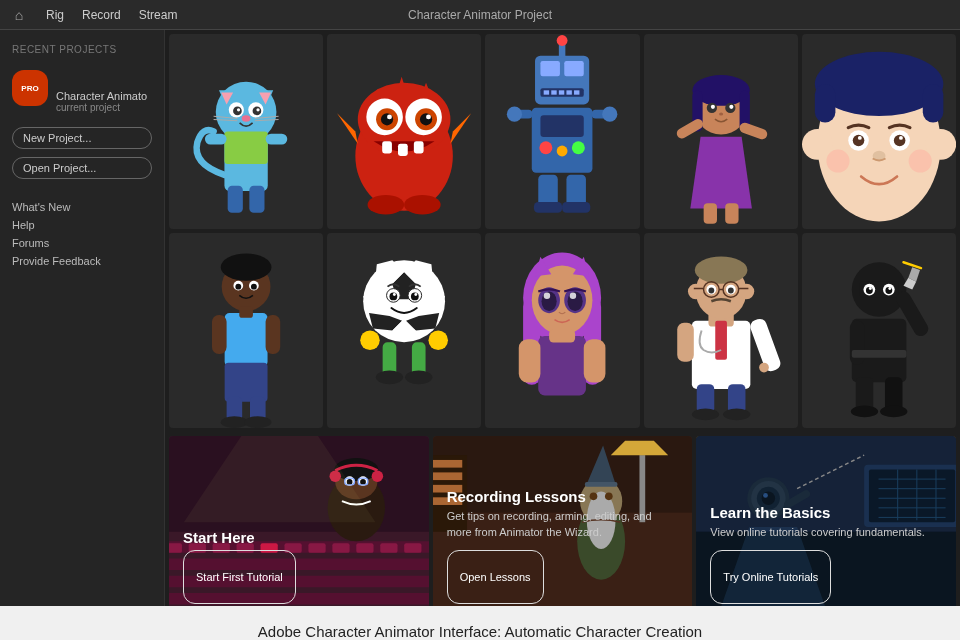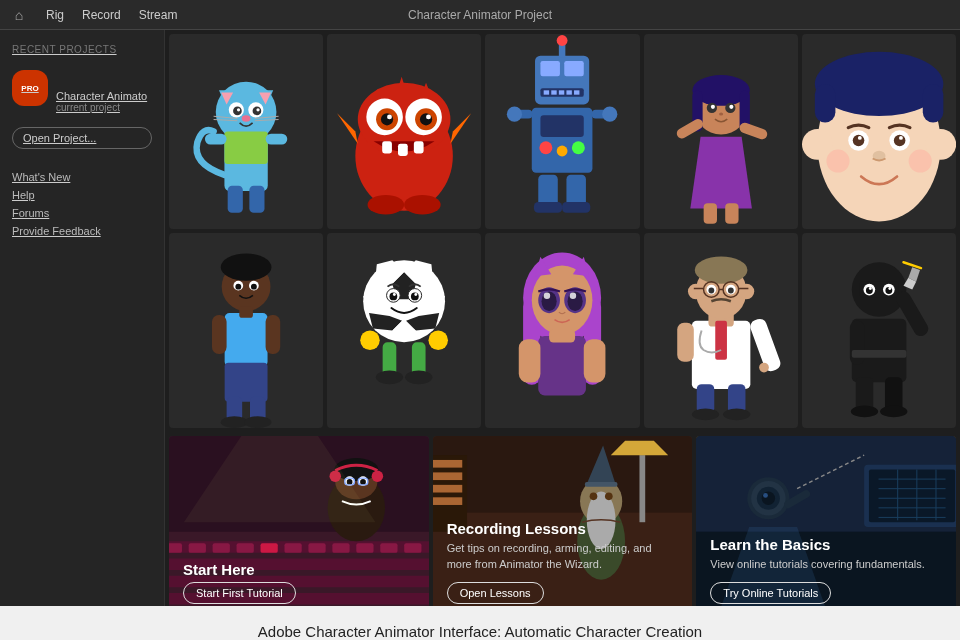--- a/index.html
+++ b/index.html
@@ -52,21 +52,20 @@
 
     
     .sidebar {
       width: 165px;
       background: #252525;
       padding: 14px 12px;
       display: flex;
       flex-direction: column;
       flex-shrink: 0;
       border-right: 1px solid #333;
-      text-decoration: underline;
     }
     .sidebar-section-label {
       font-size: 10px;
       color: #777;
       text-transform: uppercase;
       letter-spacing: 0.5px;
       margin-bottom: 8px;
     }
     .project-item {
       display: flex;
@@ -189,21 +188,21 @@
       margin-bottom: 10px;
       line-height: 1.4;
     }
     .tutorial-btn {
       display: inline-block;
       background: transparent;
       border: 1px solid #ddd;
       border-radius: 12px;
       color: #fff;
       font-size: 11px;
-      padding: 4px 12px;
+      padding: 20px 12px;
       cursor: pointer;
     }
 
     
     .caption-bar {
       position: absolute;
       bottom: 0;
       left: 0;
       right: 0;
       height: 34px;
@@ -233,20 +232,21 @@
     <div class="sidebar-section-label">RECENT PROJECTS</div>
     <div class="project-item">
       <div class="project-icon">
         <span>PRO</span>
       </div>
       <div>
         <div class="project-info-name">Character Animato</div>
         <div class="project-info-sub">current project</div>
       </div>
     </div>
+    <button class="sidebar-btn">New Project...</button>
     <button class="sidebar-btn">Open Project...</button>
     <div class="sidebar-links">
       <span class="sidebar-link">What's New</span>
       <span class="sidebar-link">Help</span>
       <span class="sidebar-link">Forums</span>
       <span class="sidebar-link">Provide Feedback</span>
     </div>
   </div>
 
   <div class="content-area">

